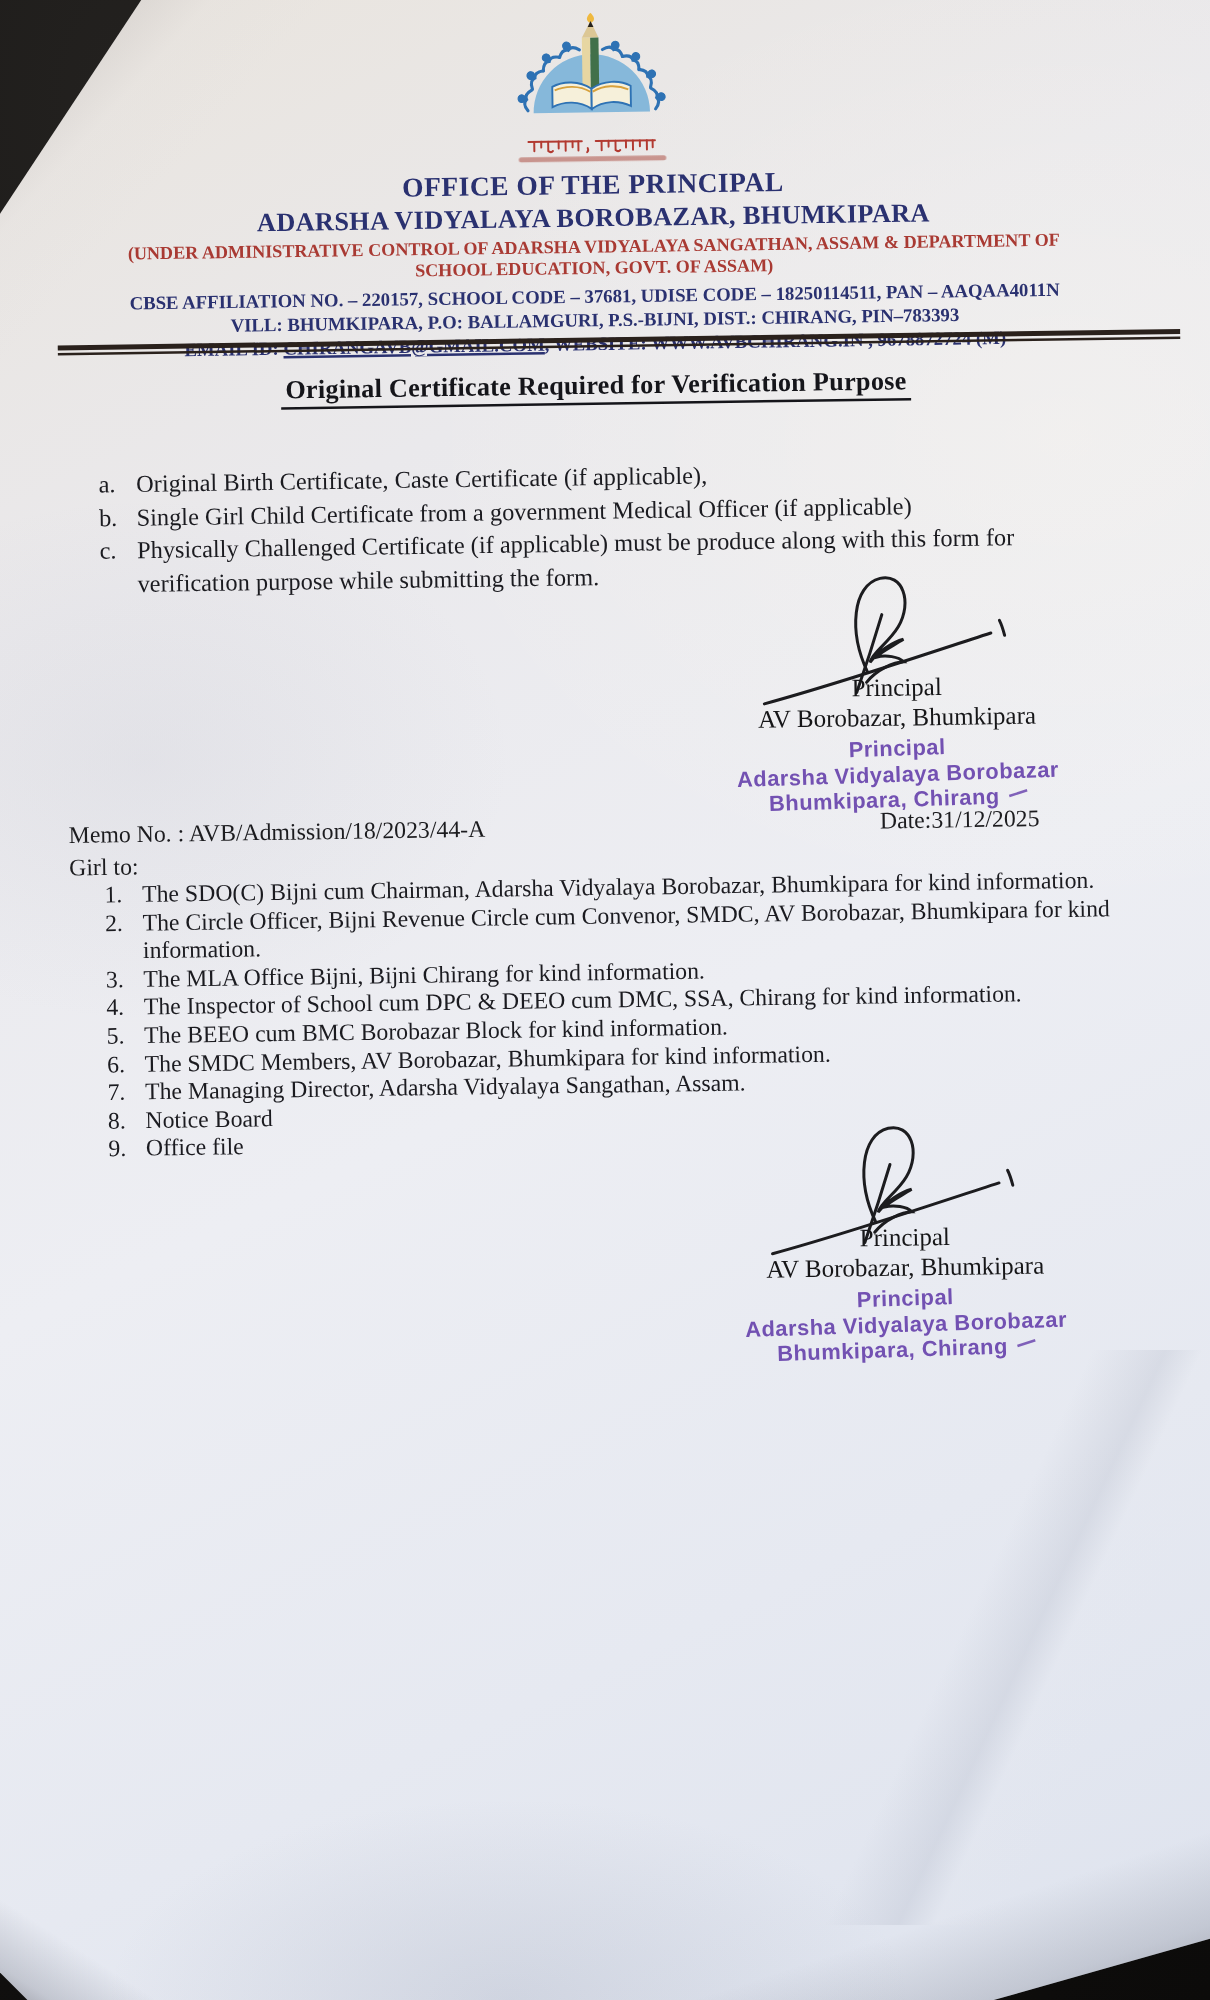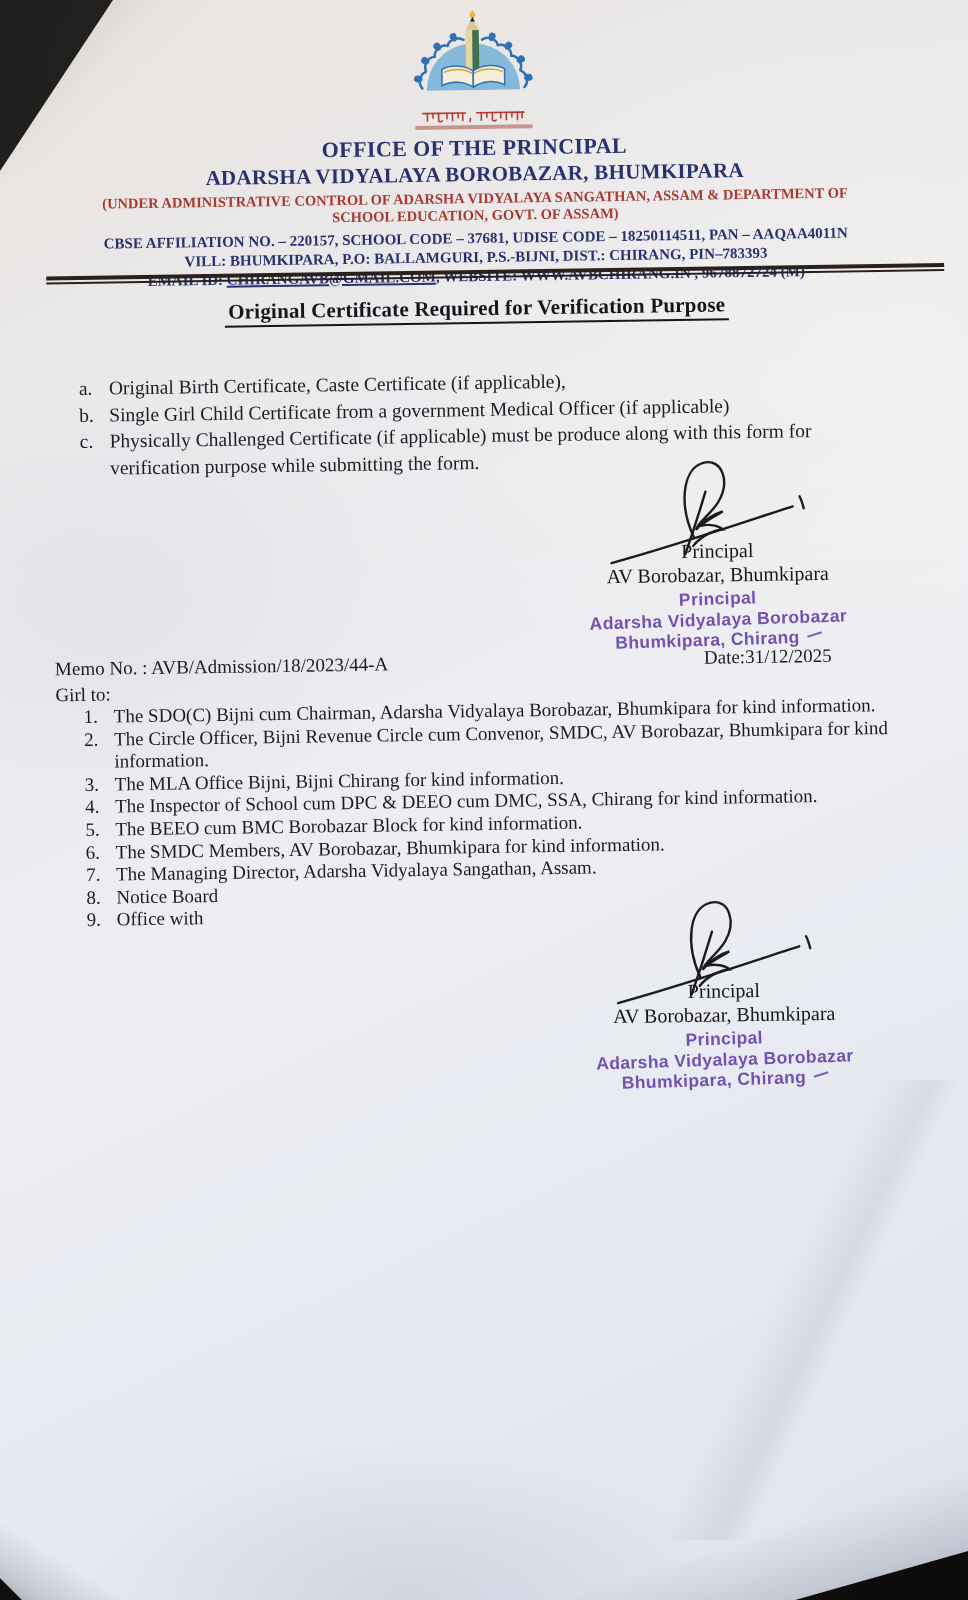--- a/index.html
+++ b/index.html
@@ -248,21 +248,21 @@
           <span class="tx">The Managing Director, Adarsha Vidyalaya Sangathan, Assam.</span>
         </div>
 
         <div class="copy-row">
           <span class="mk">8.</span>
           <span class="tx">Notice Board</span>
         </div>
 
         <div class="copy-row">
           <span class="mk">9.</span>
-          <span class="tx">Office with</span>
+          <span class="tx">Office file</span>
         </div>
       </div>
 
     <div class="sig sig-2">
       <svg class="scribble" viewBox="0 0 240 120" width="240" height="120">
         <g stroke="#1c1c1f" stroke-width="2.4" fill="none" stroke-linecap="round">
           <path d="M97 88 C82 55 86 18 108 13 C126 9 134 32 122 52 C114 65 101 72 99 80 C106 71 118 64 126 62 C116 68 106 73 104 76 C112 74 122 76 126 80 C118 80 104 86 96 96"></path>
           <path d="M109 42 C104 58 96 82 88 104"></path>
           <path d="M14 112 C80 95 150 72 196 58"></path>
           <path d="M203 48 C205 52 206 56 207 60"></path>

